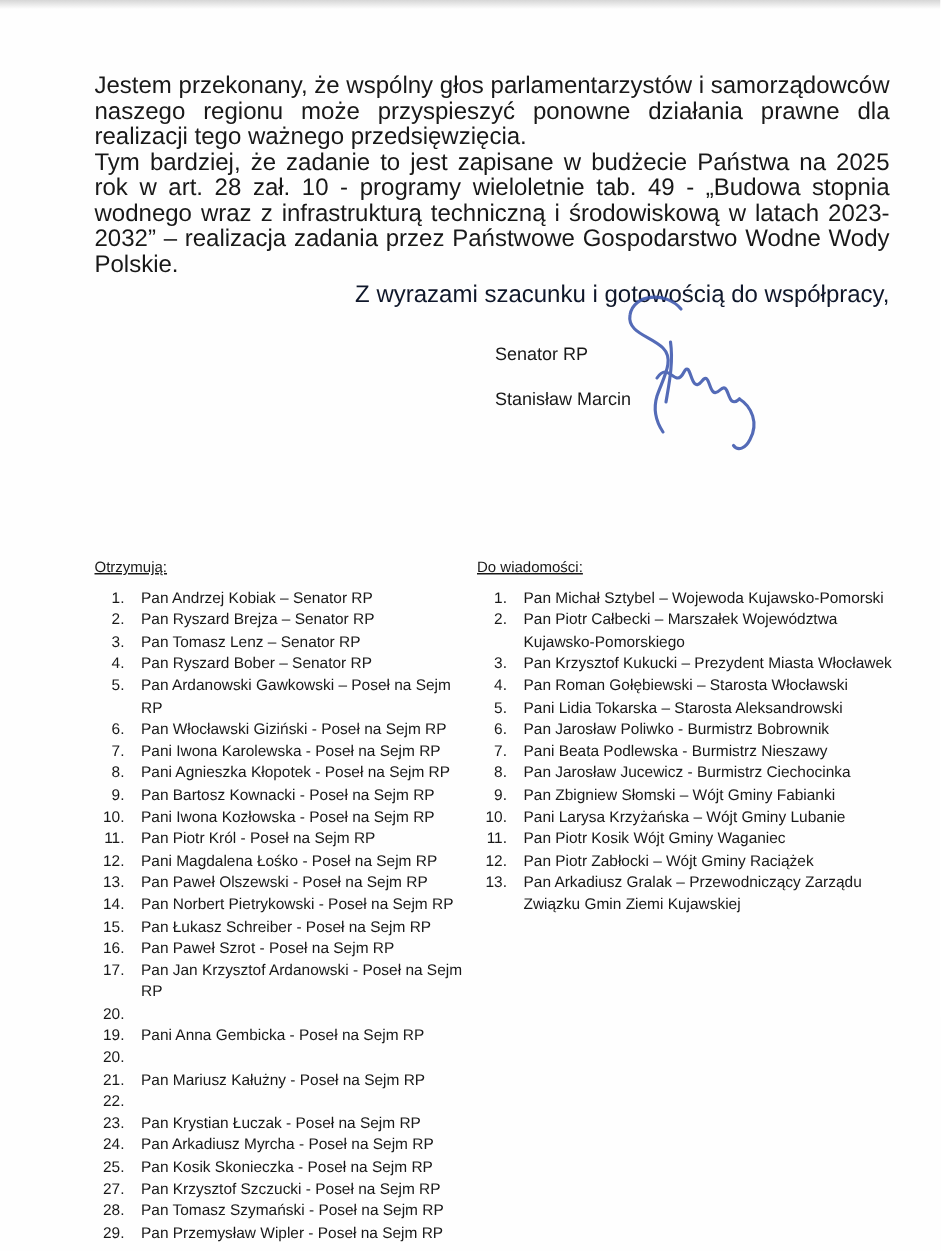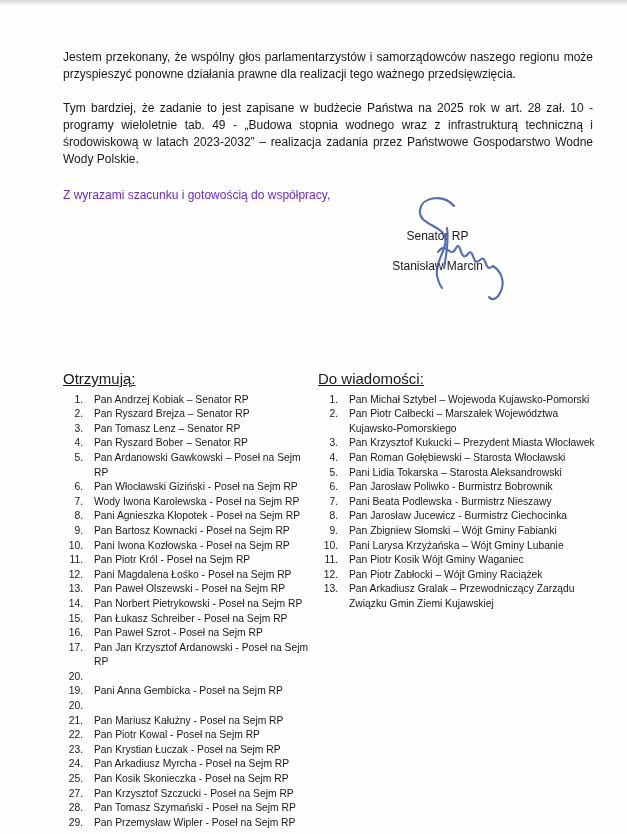--- a/index.html
+++ b/index.html
@@ -11,46 +11,46 @@
     position:relative;
     overflow:hidden;
   }
   .page{position:absolute;inset:0;background:#fefefe;}
   .scan-edge-top{
     position:absolute;top:0;left:0;width:627px;height:6px;
     background:linear-gradient(#d6d6d6,rgba(255,255,255,0));
   }
   .body-para{
     position:absolute;left:63px;width:530px;
-    font-size:12px;line-height:17px;
+    font-size:16px;line-height:17px;
     text-align:justify;
     color:#181818;
   }
   .para1{top:49px;}
   .para2{top:100px;}
   .closing{
     position:absolute;left:63px;top:188px;width:530px;
-    font-size:12px;color:#6d28d9;
+    font-size:16px;text-align:right;color:#0f172a;
   }
   .sign-block{
-    position:absolute;left:330px;width:215px;text-align:center;
+    position:absolute;left:330px;width:215px;
     font-size:12px;color:#181818;
   }
   .signer-title{top:229px;}
   .signer-name{top:259px;}
   .signature-svg{
     position:absolute;left:392px;top:194px;width:126px;height:114px;
     pointer-events:none;
   }
   .lists{position:absolute;top:372px;left:0;width:627px;}
   .col{position:absolute;font-size:10.3px;line-height:14.6px;color:#181818;}
   .col-left{left:63px;width:252px;}
   .col-right{left:318px;width:282px;}
   .col-header{
-    font-size:15px;
+    font-size:10px;
     text-decoration:underline;
     margin-bottom:4px;
     display:inline-block;
   }
   .list-body{margin-top:2px;}
   .list-item{
     display:grid;
     grid-template-columns:20px 1fr;
     column-gap:11px;
   }
@@ -114,21 +114,21 @@
             <span class="item-text">Pan Ardanowski Gawkowski – Poseł na Sejm RP</span>
           </div>
 
           <div class="list-item">
             <span class="item-num">6.</span>
             <span class="item-text">Pan Włocławski Giziński - Poseł na Sejm RP</span>
           </div>
 
           <div class="list-item">
             <span class="item-num">7.</span>
-            <span class="item-text">Wody Iwona Karolewska - Poseł na Sejm RP</span>
+            <span class="item-text">Pani Iwona Karolewska - Poseł na Sejm RP</span>
           </div>
 
           <div class="list-item">
             <span class="item-num">8.</span>
             <span class="item-text">Pani Agnieszka Kłopotek - Poseł na Sejm RP</span>
           </div>
 
           <div class="list-item">
             <span class="item-num">9.</span>
             <span class="item-text">Pan Bartosz Kownacki - Poseł na Sejm RP</span>
@@ -187,21 +187,20 @@
             <span class="item-num">20.</span>
           </div>
 
           <div class="list-item">
             <span class="item-num">21.</span>
             <span class="item-text">Pan Mariusz Kałużny - Poseł na Sejm RP</span>
           </div>
 
           <div class="list-item">
             <span class="item-num">22.</span>
-            <span class="item-text">Pan Piotr Kowal - Poseł na Sejm RP</span>
           </div>
 
           <div class="list-item">
             <span class="item-num">23.</span>
             <span class="item-text">Pan Krystian Łuczak - Poseł na Sejm RP</span>
           </div>
 
           <div class="list-item">
             <span class="item-num">24.</span>
             <span class="item-text">Pan Arkadiusz Myrcha - Poseł na Sejm RP</span>

